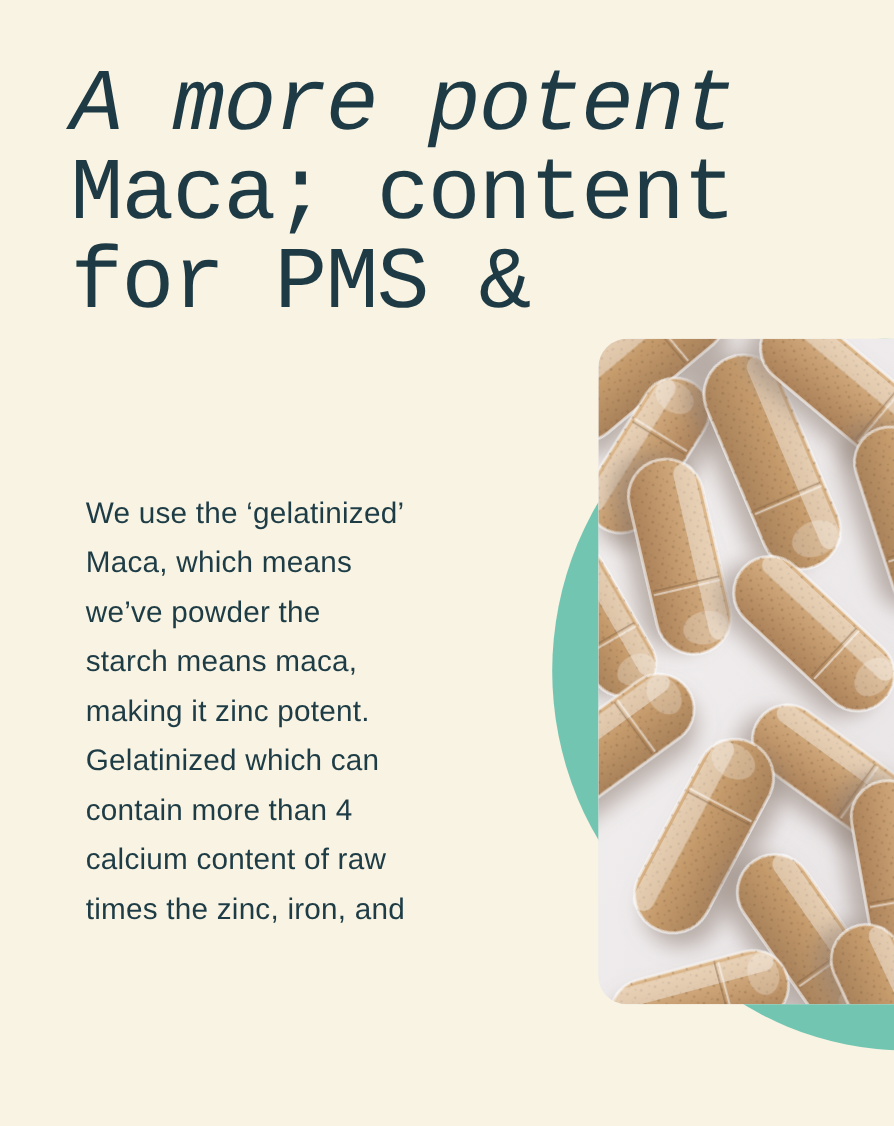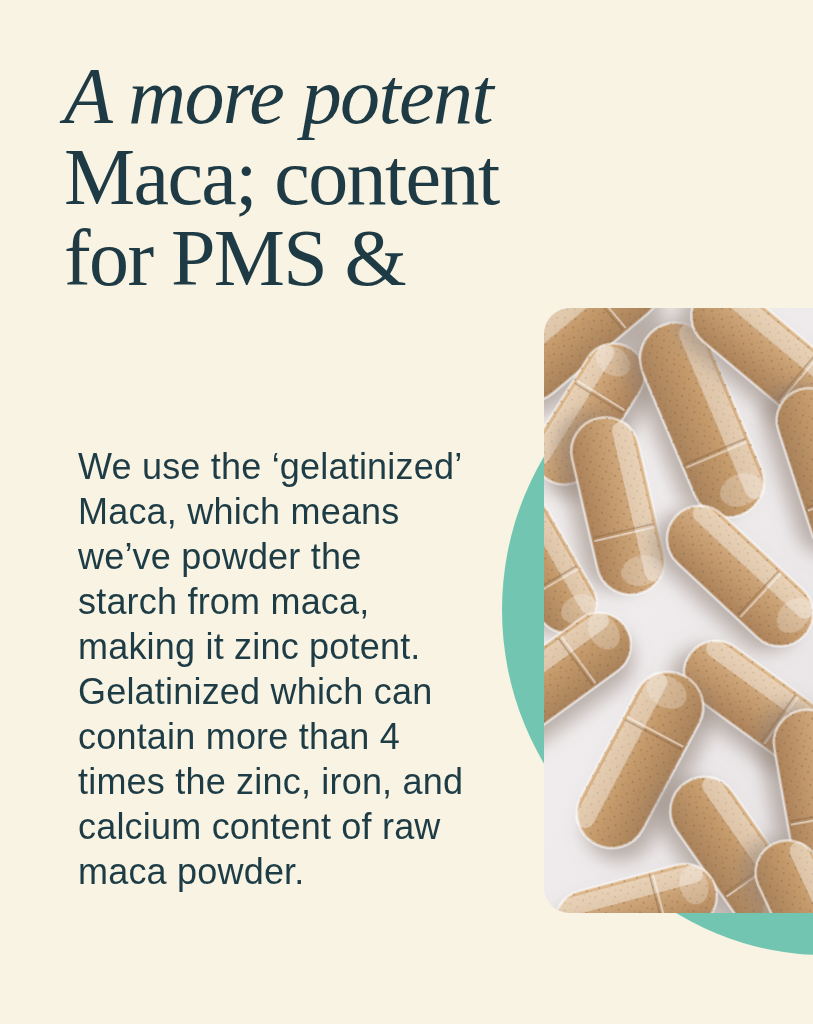--- a/index.html
+++ b/index.html
@@ -18,37 +18,37 @@
     height: 1024px;
     overflow: hidden;
   }
 
   
   .headline {
     position: absolute;
     left: 64px;
     top: 56px;
     color: #1e3a44;
-    font-family: Liberation Serif, serif;
+    font-family: Liberation Mono, monospace;
     font-size: 80px;
     line-height: 81px;
     letter-spacing: -0.02em;
     font-weight: 400;
   }
   .headline .hl-line { white-space: nowrap; }
   .headline em { font-style: italic; }
 
   
   .bodycopy {
     position: absolute;
     left: 78px;
     top: 444px;
     width: 420px;
     color: #1e3c46;
-    font-size: 36px;
+    font-size: 27px;
     line-height: 45px;
     letter-spacing: 0.2px;
   }
   .bodycopy .b-line { white-space: nowrap; }
 
   
   .blob {
     position: absolute;
     border-radius: 50%;
     background: #72c6b1;
@@ -78,27 +78,26 @@
   <div class="headline">
     <div class="hl-line"><em>A more potent</em></div>
     <div class="hl-line">Maca; content</div>
     <div class="hl-line">for PMS &amp;</div>
   </div>
 
   <div class="bodycopy">
     <div class="b-line">We use the ‘gelatinized’</div>
     <div class="b-line">Maca, which means</div>
     <div class="b-line">we’ve powder the</div>
-    <div class="b-line">starch from maca,</div>
+    <div class="b-line">starch means maca,</div>
     <div class="b-line">making it zinc potent.</div>
     <div class="b-line">Gelatinized which can</div>
     <div class="b-line">contain more than 4</div>
+    <div class="b-line">calcium content of raw</div>
     <div class="b-line">times the zinc, iron, and</div>
-    <div class="b-line">calcium content of raw</div>
-    <div class="b-line">maca powder.</div>
   </div>
 
   <div class="blob blob-left"></div>
   <div class="blob blob-bottom"></div>
 
   <div class="photo">
     <svg id="capsules-svg" viewBox="0 0 269 605" preserveAspectRatio="none" xmlns="http://www.w3.org/2000/svg">
       <defs>
         <linearGradient id="powderA" x1="0" y1="0" x2="0" y2="1">
           <stop offset="0" stop-color="#d8b285"></stop>

